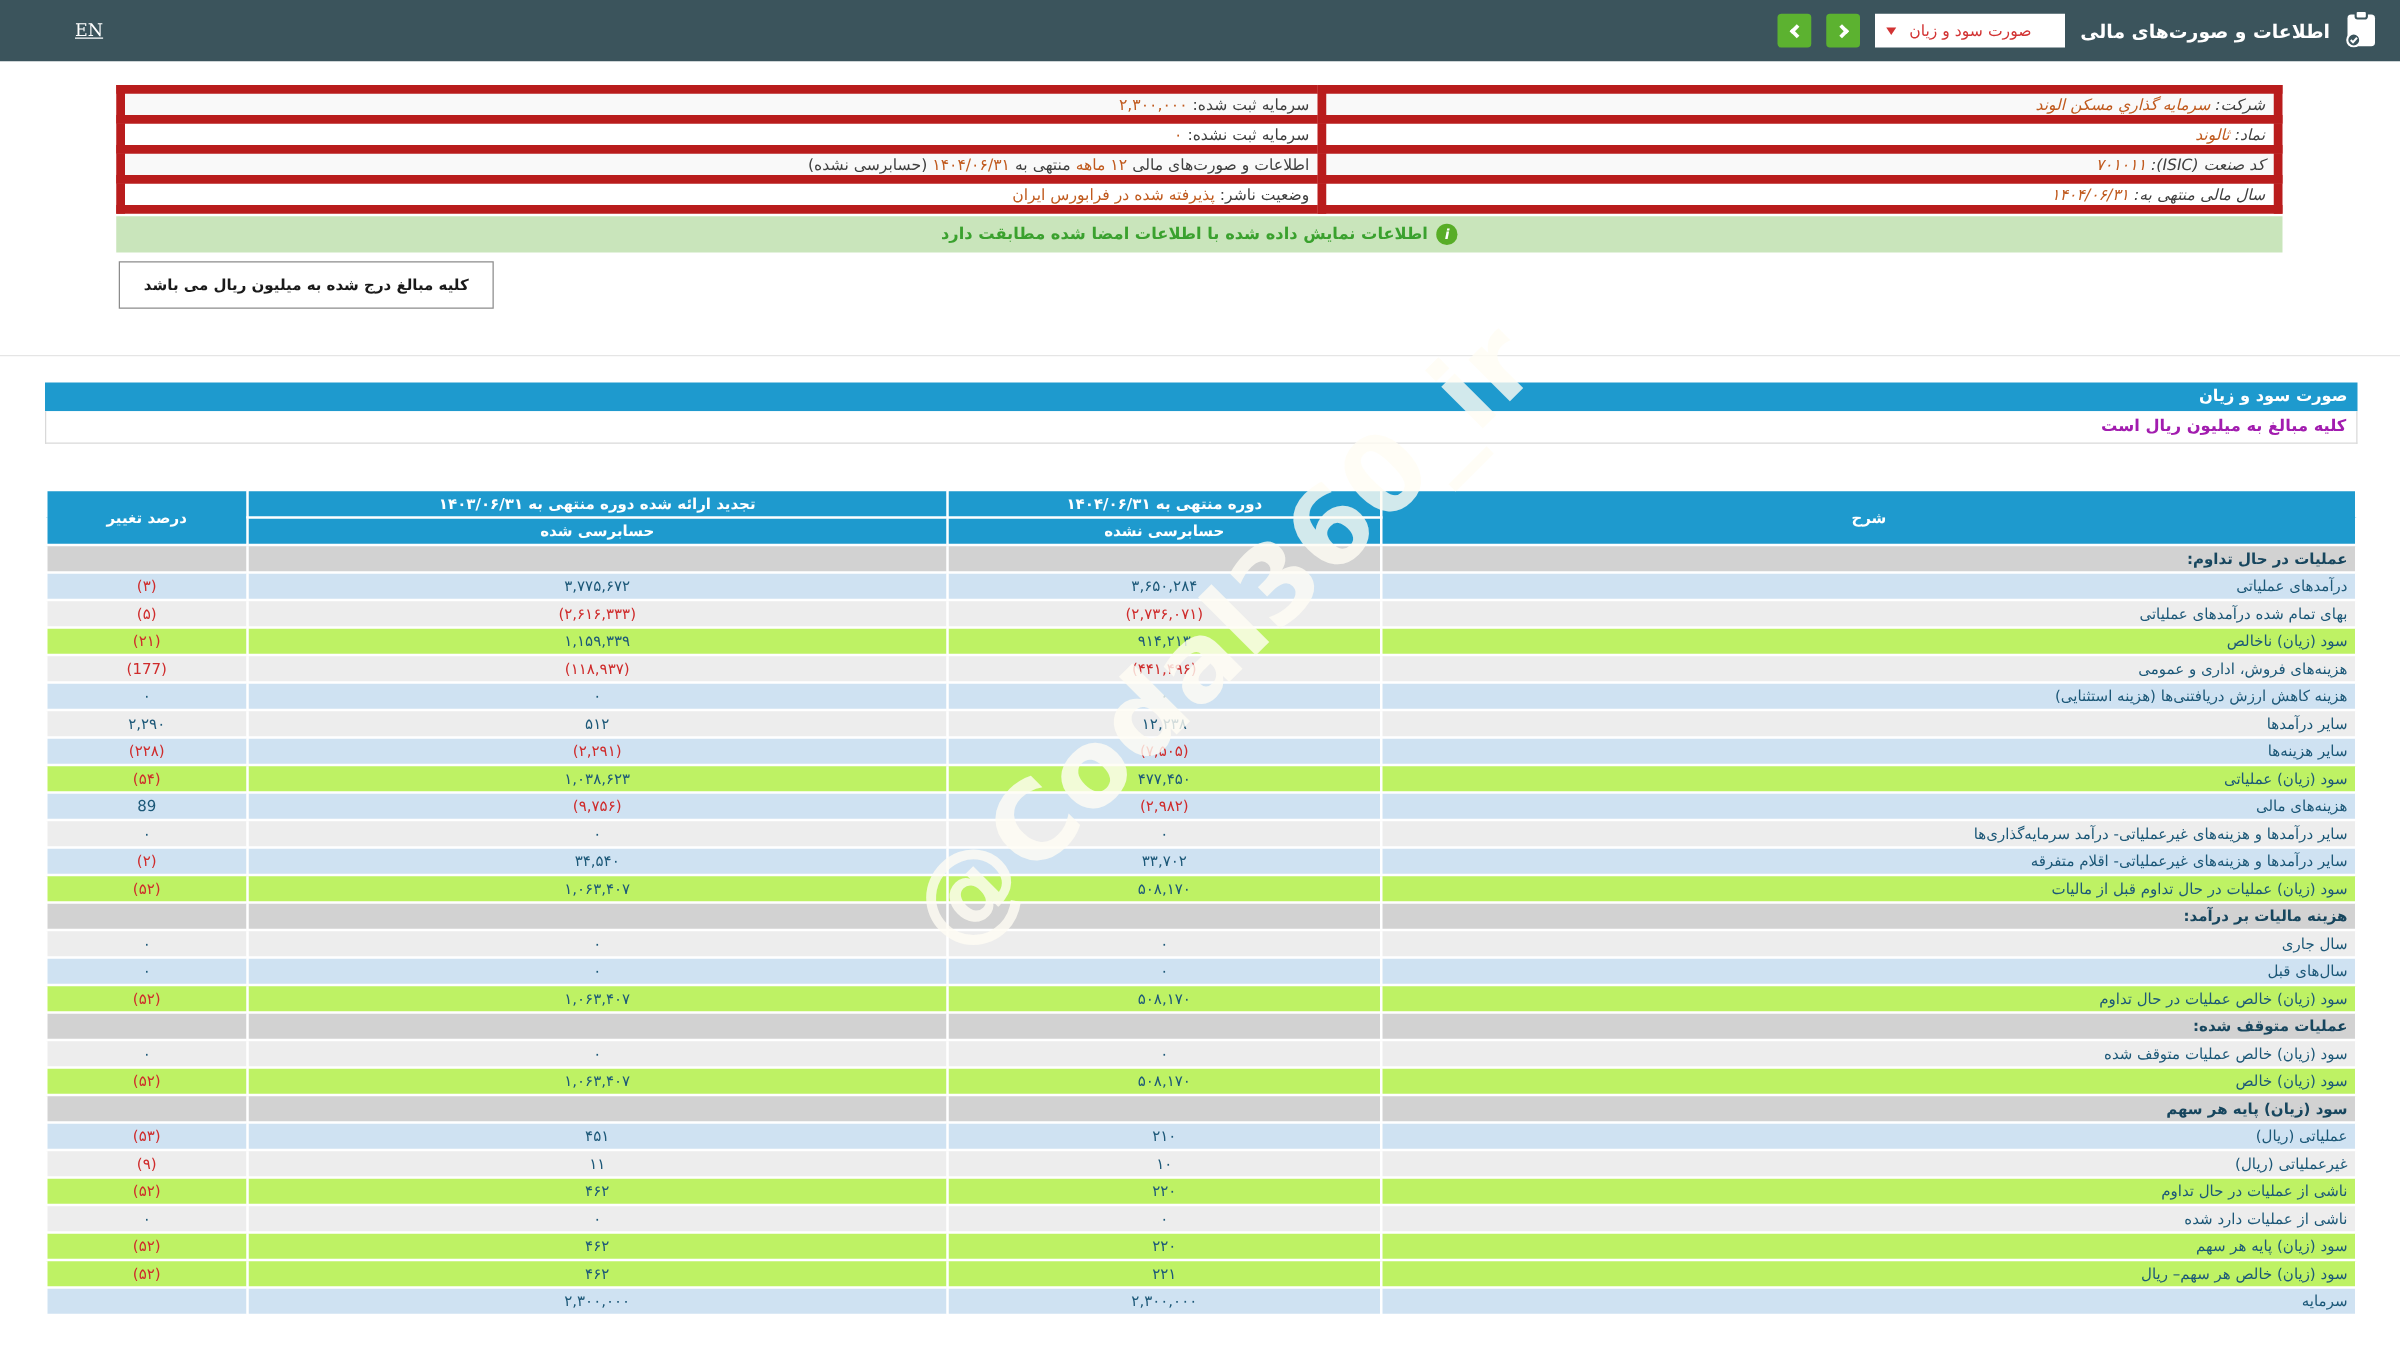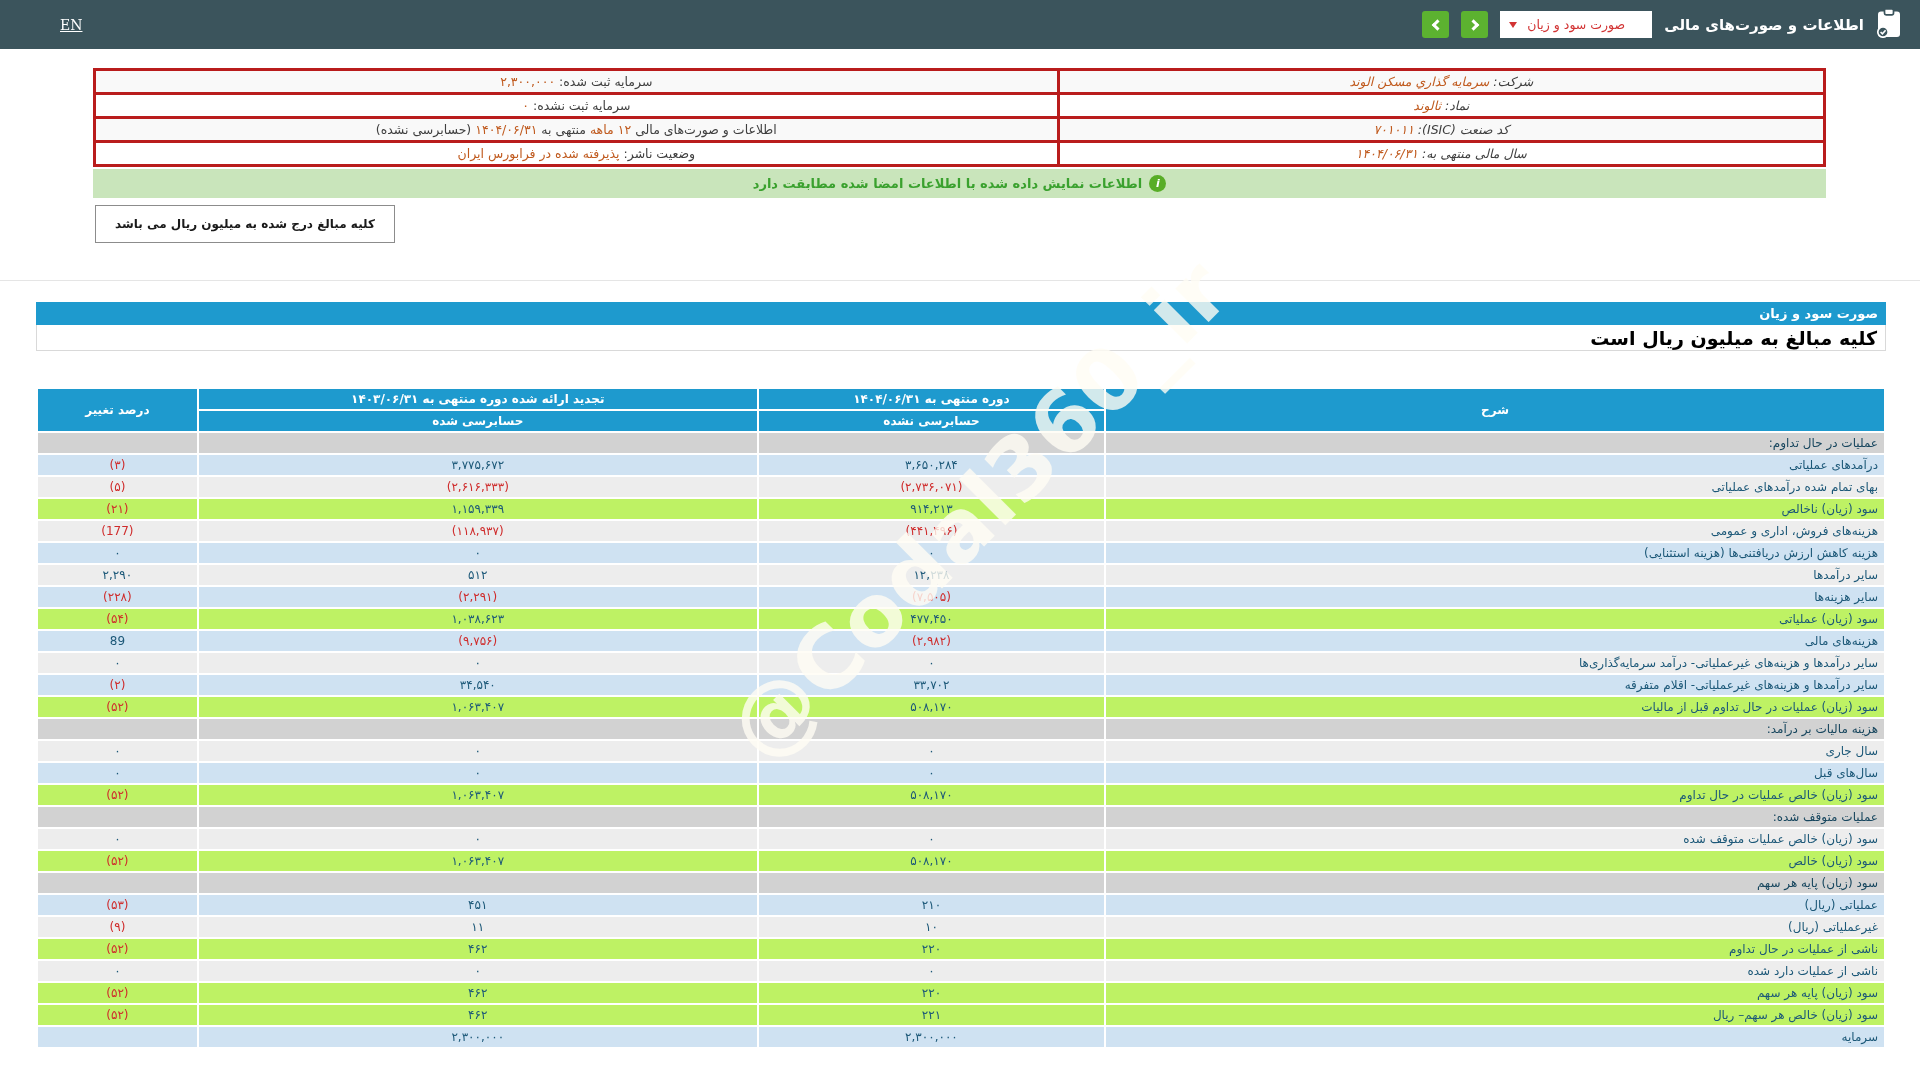--- a/index.html
+++ b/index.html
@@ -24,21 +24,21 @@
     border-top:3px solid #fff; border-right:3px solid #fff; }
   .chev.r { transform:rotate(45deg) translate(-1px,1px); }
   .chev.l { transform:rotate(-135deg) translate(-1px,1px); }
   .lang-link { color:#fff; font-size:14px; text-decoration:underline;
     margin-left:42px; cursor:pointer; font-family:"DejaVu Serif","Liberation Serif",serif; }
 
   
   .info-wrap { margin:19px 94px 0 93px; }
   table.info { width:100%; border-collapse:collapse; font-size:12.5px;
     border:1px solid #e0e0e0; border-bottom:3px solid #e26b6b; }
-  table.info td { height:24px; padding:0 7px; border:3px solid #b91c1c; text-align:center; }
+  table.info td { height:24px; padding:0 7px; border:7px solid #b91c1c; text-align:right; }
   table.info tr:nth-child(odd) td { background:#f9f9f9; }
   table.info tr:nth-child(even) td { background:#ffffff; }
   td.icol-r { width:44.3%;font-style:italic; }
   td.icol-l { width:55.7%; }
   .ilabel { color:#3f3f3f; }
   .ival { color:#c05a1e; }
 
   
   .banner { margin:2px 94px 0 93px; height:29px; background:#c9e5bb;
     display:flex; align-items:center; justify-content:center; gap:7px;
@@ -53,38 +53,38 @@
     font-size:12px; font-weight:bold; color:#1a1a1a; background:#fff; }
 
   .divider { margin-top:37px; border-top:1px solid #e5e5e5; width:100%; }
 
   
   .statement { margin:21px 34px 0 36px; position:relative; }
   .s-title { height:23px; background:#1e9ace; color:#fff; font-weight:bold; font-size:13px;
     display:flex; align-items:center; padding:0 8px; }
   .s-note { height:26px; border:1px solid #d9d9d9; border-top:none; background:#fff;
     display:flex; align-items:center; padding:0 8px;
-    font-size:19px; font-weight:bold; color:#000000; }
+    font-size:13px; font-weight:bold; color:#a21caf; }
   .s-gap { height:36px; }
 
   table.t-statement { width:100%; border-collapse:collapse; table-layout:fixed; font-size:12px; }
   table.t-statement th { height:22px; border:2px solid #fff; background:#1e9ace; color:#fff;
     font-weight:bold; text-align:center; padding:0 4px; }
   table.t-statement td { height:22px; border:2px solid #fff; padding:0 6px; }
   col.c-desc   { width:42.2%; }
   col.c-cur    { width:18.8%; }
   col.c-prior  { width:30.3%; }
   col.c-change { width:8.7%;  }
   td.desc { text-align:right; color:#1c5878; }
   td.num  { text-align:center; color:#1c5878; direction:rtl; }
   td.num.neg { color:#cf2b2b; }
   tr.blue td   { background:#cfe2f2; }
   tr.light td  { background:#ededed; }
   tr.yellow td { background:#bef264; }
-  tr.section td { background:#d2d2d2; color:#17465e; font-weight:normal; }
+  tr.section td { background:#d2d2d2; color:#17465e; font-weight:bold; }
 
   
   .watermark { position:absolute; left:650px; top:468px; width:640px; text-align:center;
     transform:rotate(-45deg); font-size:86px; font-weight:bold; direction:ltr;
     color:rgba(255,252,244,0.80); letter-spacing:1px; pointer-events:none; z-index:5;
     white-space:nowrap; }
 </style>
 </head>
 <body>
 <div class="page">

